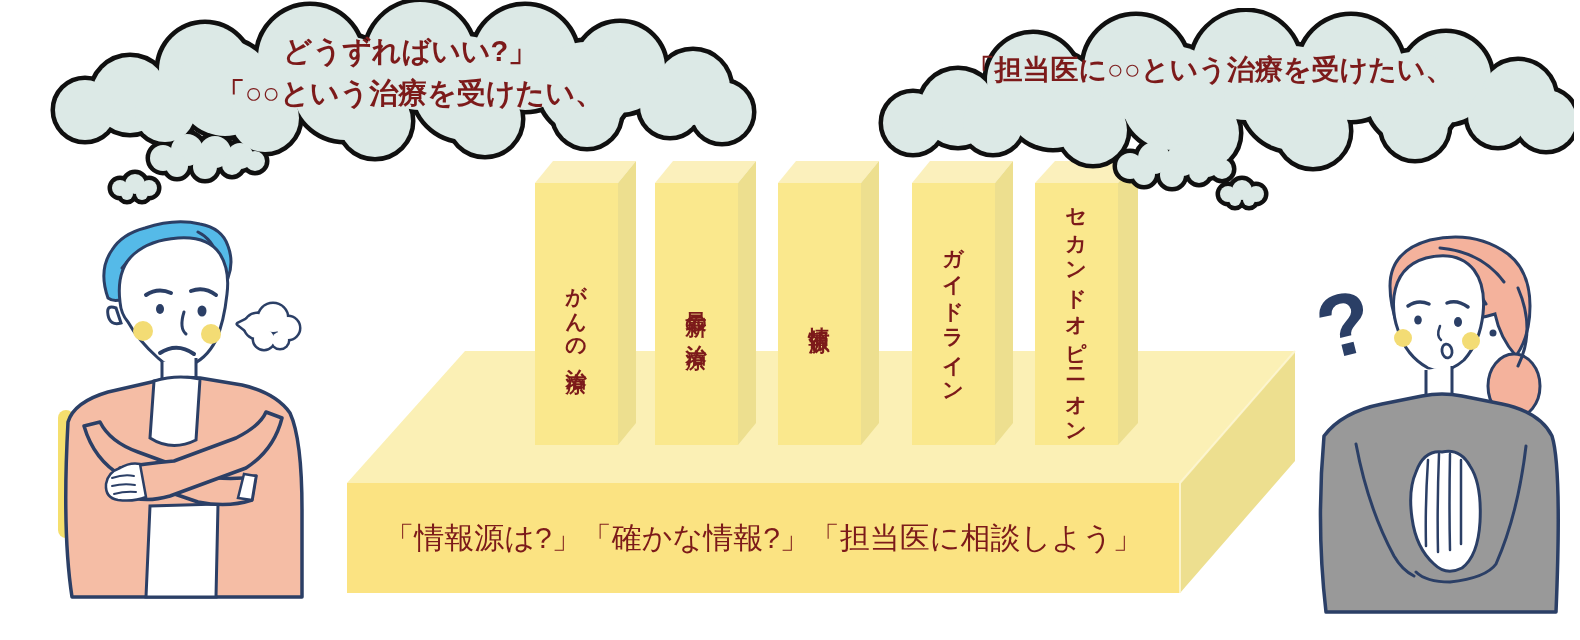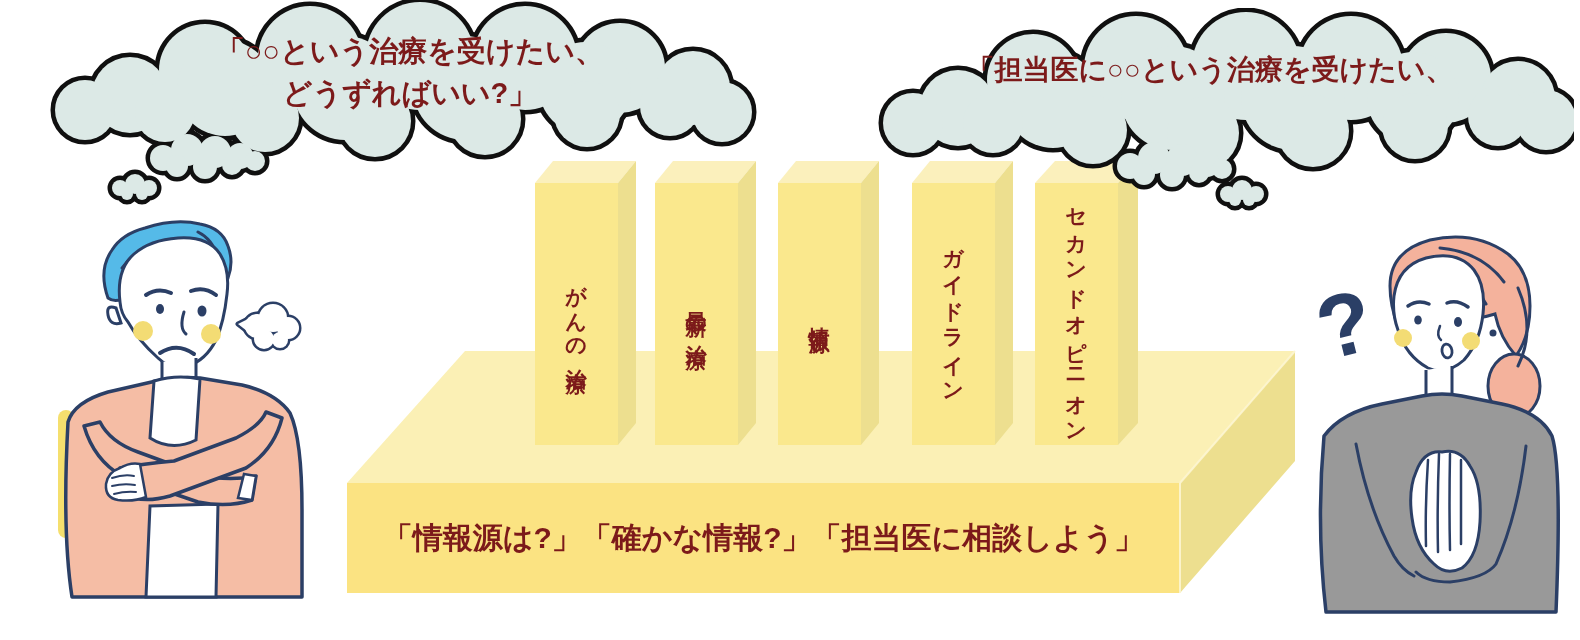--- a/index.html
+++ b/index.html
@@ -21,21 +21,21 @@
   .pillar-label{
     position:absolute;display:flex;align-items:center;justify-content:center;
   }
   .pillar-label span{
     writing-mode:vertical-rl;text-orientation:upright;
     color:#7C1A1A;font-weight:700;font-size:21px;letter-spacing:3px;line-height:1;
   }
   .base-caption{
     position:absolute;left:347px;top:483px;width:833px;height:110px;
     display:flex;align-items:center;justify-content:center;
-    color:#7C1A1A;font-weight:700;font-size:30px;white-space:nowrap;
+    color:#7C1A1A;font-weight:400;font-size:30px;white-space:nowrap;
   }
   .line{display:block;}
 </style>
 </head>
 <body>
 
 <div class="canvas">
 
   <svg class="abs" style="left:0;top:0" width="1580" height="640" viewBox="0 0 1580 640">
 
@@ -111,22 +111,22 @@
           <circle cx="110" cy="184" r="10"></circle>
         <circle cx="124" cy="188" r="8"></circle>
           <circle cx="102" cy="194" r="6"></circle>
         <circle cx="117" cy="194" r="6"></circle>
       </g>
     </defs>
     <use href="#lcloud" class="cloud-stroke"></use>
     <use href="#lcloud" class="cloud-fill"></use>
   </svg>
   <div class="thought-text" style="left:70px;top:30px;width:680px">
+    <span class="line">どうずればいい?」</span>
     <span class="line">「○○という治療を受けたい、</span>
-    <span class="line">どうずればいい?」</span>
   </div>
 
   <svg class="abs" style="left:868px;top:8px" width="706" height="210" viewBox="0 0 706 210">
     <defs>
       <g id="rcloud">
         <circle cx="90" cy="100" r="38"></circle>
           <circle cx="165" cy="72" r="46"></circle>
         <circle cx="268" cy="60" r="52"></circle>
           <circle cx="378" cy="58" r="54"></circle>
         <circle cx="483" cy="60" r="52"></circle>

